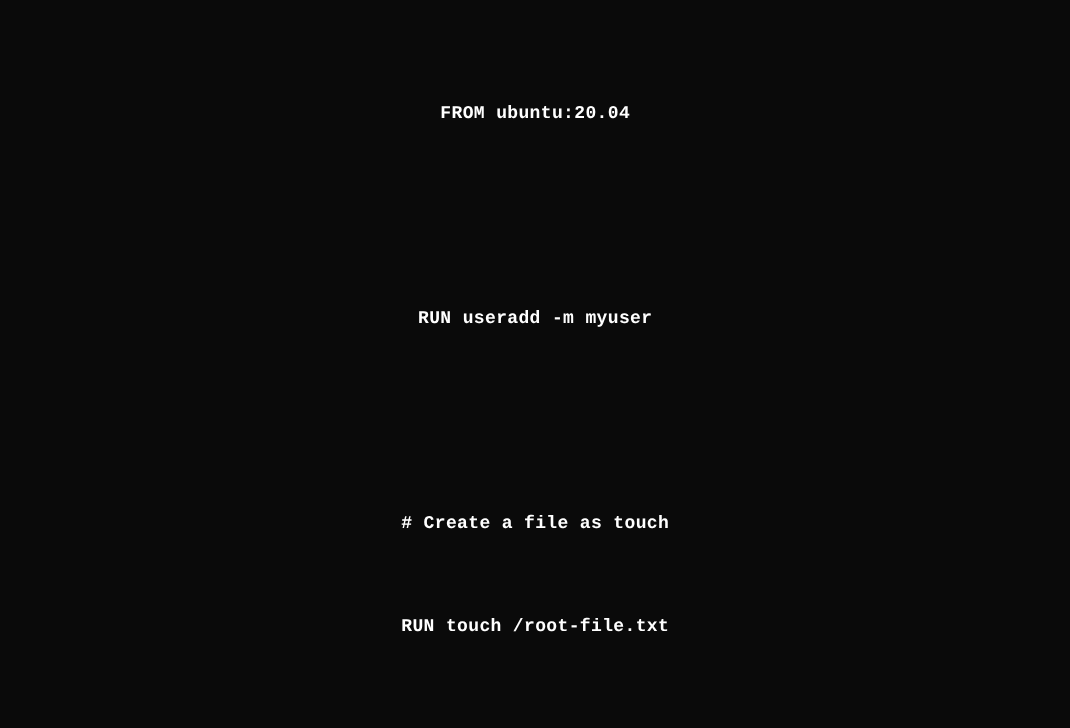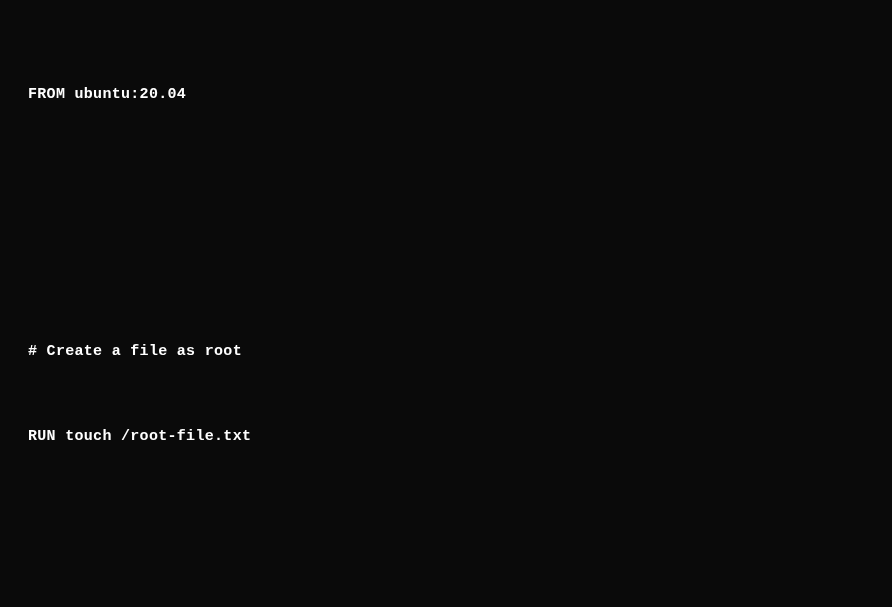--- a/index.html
+++ b/index.html
@@ -18,30 +18,32 @@
       height: 607px;
       font-weight: 600;
       letter-spacing: 0.3px;
     }
     .code-block {
       white-space: pre;
     }
     .line {
       display: block;
       min-height: 1.9em;
+      text-align: center;
     }
   </style>
 </head>
 <body>
 
 <div class="code-block">
   <span class="line">FROM ubuntu:20.04</span>
   <span class="line"></span>
+  <span class="line">RUN useradd -m myuser</span>
   <span class="line"></span>
-  <span class="line"># Create a file as root</span>
+  <span class="line"># Create a file as touch</span>
   <span class="line">RUN touch /root-file.txt</span>
   
   
   
   
   
   
   
   
   

